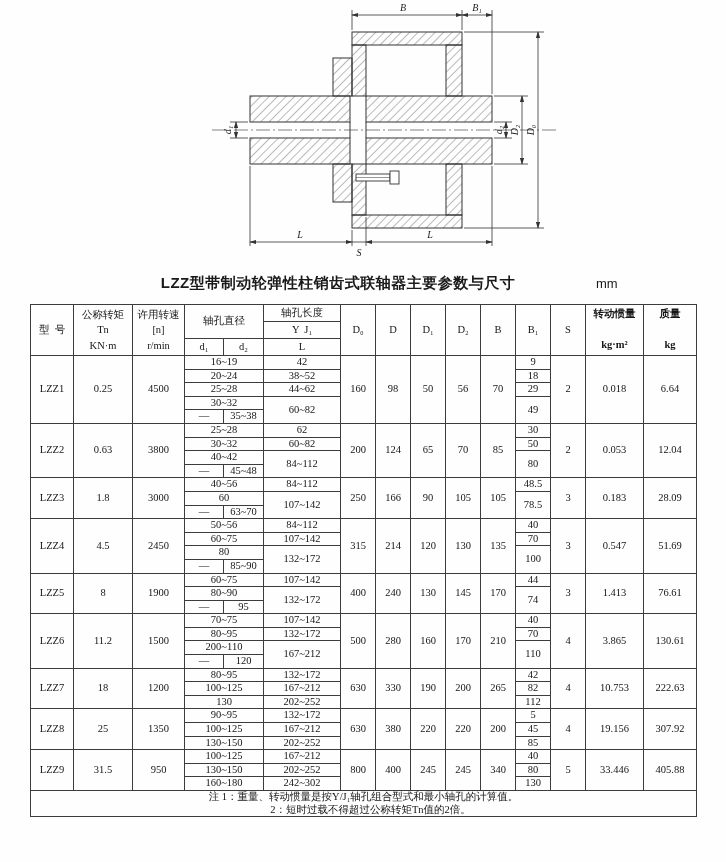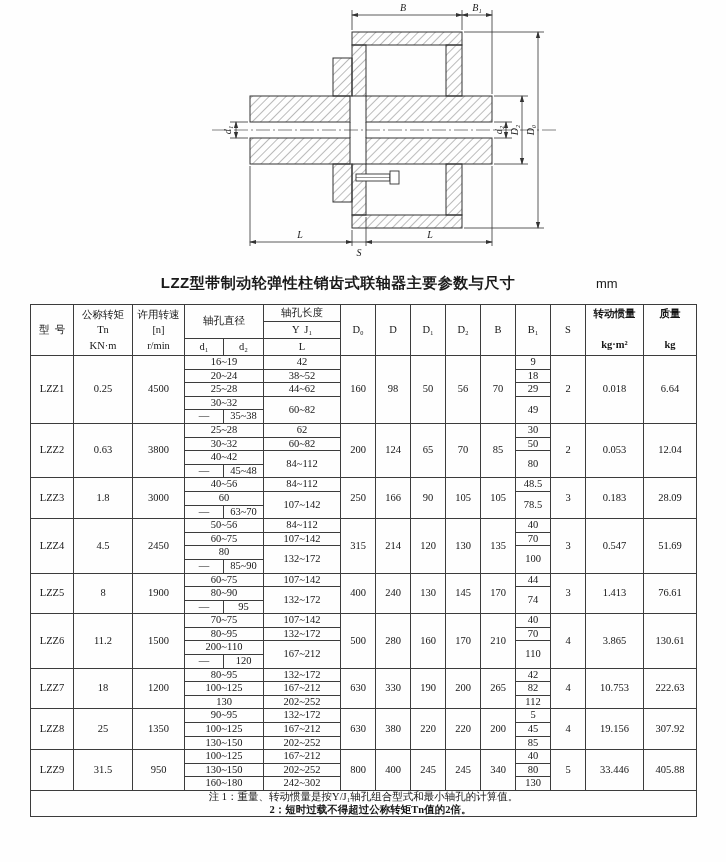--- a/index.html
+++ b/index.html
@@ -14,21 +14,21 @@
   .unit-label { position:absolute; left:596px; top:2px; font-size:13px; font-family:"Liberation Sans", sans-serif; }
   table.spec { border-collapse:collapse; table-layout:fixed; width:666px; margin:4px auto 0 30px; }
   table.spec th, table.spec td { border:1px solid #3c3c3c; text-align:center; vertical-align:middle;
       font-size:10.5px; font-weight:normal; padding:0 1px; line-height:1.2; color:#151515; }
   table.spec thead th { font-size:10.5px; }
   table.spec tbody td { height:13px; }
   .pre { white-space:pre;margin-top:37px; }
   .hcell-3line div { line-height:1.45; }
   .hcell-split { display:flex; flex-direction:column; justify-content:space-between; height:50px; padding:3px 0;font-weight:bold; }
   td.notes { text-align:left; font-size:11px; padding:4px 6px 6px 8px; line-height:1.6; height:auto;margin-left:14px; }
-  td.notes .note2 { padding-left:14px;font-weight:bold; }
+  td.notes .note2 { padding-left:14px; }
 </style>
 </head>
 <body>
 
 <div class="page">
 
   <div class="drawing-area">
     <svg width="726" height="272" viewBox="0 0 726 272">
       <defs>
         <pattern id="hatch" width="6" height="6" patternUnits="userSpaceOnUse" patternTransform="rotate(45)">

